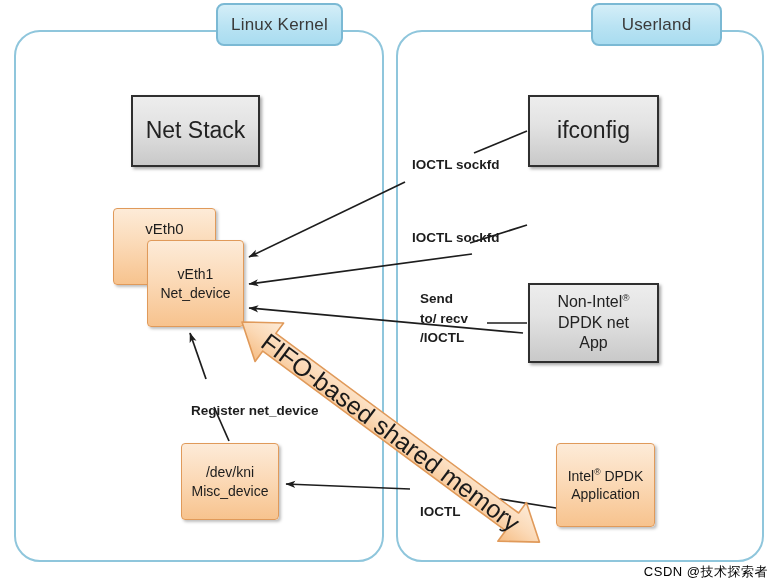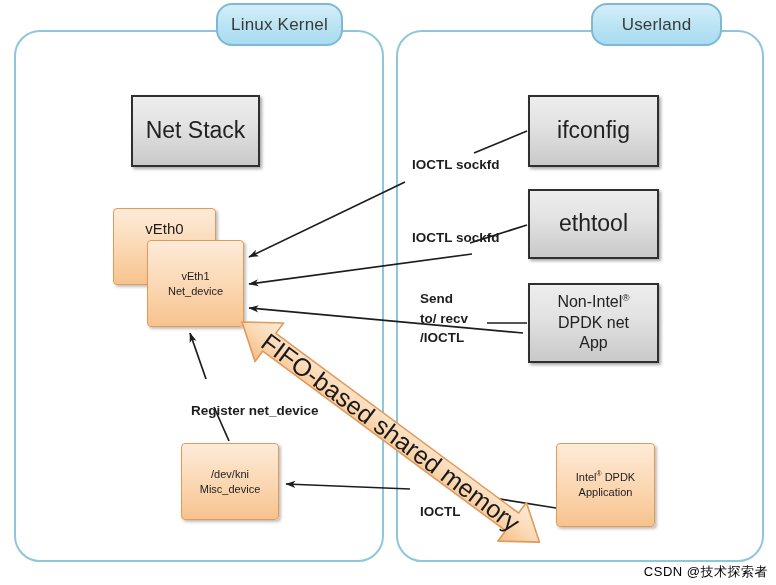--- a/index.html
+++ b/index.html
@@ -28,21 +28,21 @@
     box-sizing: border-box;
   }
   #zone-kernel { left: 14px;  top: 30px;  width: 370px; height: 532px; }
   #zone-user   { left: 396px; top: 30px;  width: 368px; height: 532px; }
 
   
   .zone-pill {
     position: absolute;
     box-sizing: border-box;
     border: 2px solid #7bb9d4;
-    border-radius: 16px;
+    border-radius: 8px;
     background: linear-gradient(to bottom, #d4eef8 0%, #b9e3f3 55%, #a9dcf0 100%);
     color: #3a3a3a;
     font-size: 17px;
     display: flex;
     align-items: center;
     justify-content: center;
     letter-spacing: .2px;
   }
   #pill-kernel { left: 216px; top: 3px;  width: 127px; height: 43px; }
   #pill-user   { left: 591px; top: 3px;  width: 131px; height: 43px; }
@@ -76,21 +76,21 @@
     border-radius: 4px;
     background: linear-gradient(to bottom, #fdebd8 0%, #fbd9b6 48%, #f7c38e 100%);
     box-shadow: 2px 2px 3px rgba(0,0,0,.25);
     color: #1d1d1d;
     display: flex;
     flex-direction: column;
     align-items: center;
     justify-content: center;
     text-align: center;
     line-height: 1.32;
-    font-size: 11px;
+    font-size: 14px;
   }
   #box-veth0 {
     left: 113px; top: 208px; width: 103px; height: 77px;
     font-size: 15px; z-index: 3;
     justify-content: flex-start; padding-top: 10px;
   }
   #box-veth1 { left: 147px; top: 240px; width: 97px; height: 87px; z-index: 4; }
   #box-kni   { left: 181px; top: 443px; width: 98px; height: 77px; z-index: 3; }
   #box-dpdk  { left: 556px; top: 443px; width: 99px; height: 84px; z-index: 3; }
 
@@ -194,23 +194,20 @@
 
   <div class="orange-box" id="box-kni">
     <span>/dev/kni</span>
     <span>Misc_device</span>
   </div>
 
   <div class="grey-box" id="box-ifconfig">
     <span>ifconfig</span>
   </div>
 
-  <div class="grey-box" id="box-ethtool">
-    <span>ethtool</span>
-  </div>
 
   <div class="grey-box" id="box-nonintel">
     <span><span>Non-Intel</span><span class="sup">®</span></span>
     <span>DPDK net</span>
     <span>App</span>
   </div>
 
   <div class="orange-box" id="box-dpdk">
     <span><span>Intel</span><span class="sup">®</span><span> DPDK</span></span>
     <span>Application</span>

